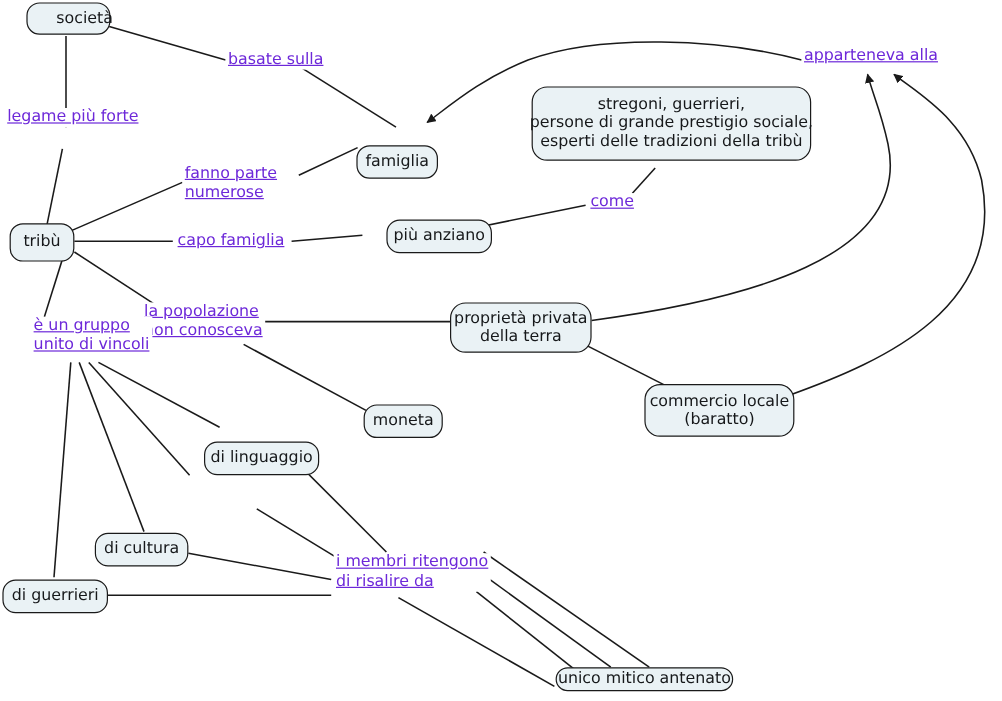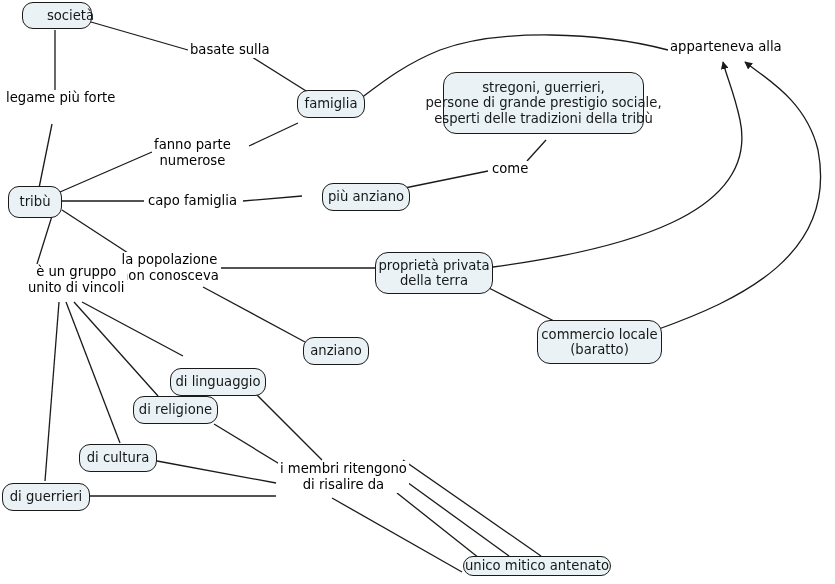--- a/index.html
+++ b/index.html
@@ -38,28 +38,29 @@
     padding: 3px 9px;
     white-space: pre;
     z-index: 3;
   }
   .node.big {
     border-radius: 13px;
     padding: 6px 12px;
   }
   .link-label {
     position: absolute;
-    color: #000000;
+    color: #6d28d9;
     font-size: 13.2px;
     line-height: 16px;
-    text-align: center;
+    text-align: left;
     white-space: pre;
     background: #ffffff;
     z-index: 2;
     padding: 0 2px;
+    text-decoration: underline;
   }
 </style>
 </head>
 <body>
 
 <div id="canvas">
 
   <svg id="edges" viewBox="0 0 835 584" width="835" height="584" xmlns="http://www.w3.org/2000/svg">
     <defs>
       <marker id="arrow" viewBox="0 0 10 10" refX="9" refY="5" markerWidth="6" markerHeight="6" orient="auto-start-reverse">
@@ -111,41 +112,40 @@
 
       <path d="M 403,460 L 541,556"></path>
       <path d="M 400,477 L 509,556"></path>
       <path d="M 397,493 L 479,558"></path>
       <path d="M 332,498 L 462,572"></path>
     </g>
   </svg>
 
   <div class="node" style="left:22px; top:2px; width:70px; height:27px;padding-left:36px;">società</div>
 
-  <div class="node" style="left:297px; top:90px; width:68px; height:28px;">famiglia</div>
+  <div class="node" style="left:297px; top:121px; width:68px; height:28px;">famiglia</div>
 
-  <div class="node big" style="left:443px; top:72px; width:201px; height:62px;">stregoni, guerrieri,
+  <div class="node big" style="left:443px; top:72px; width:233px; height:62px;">stregoni, guerrieri,
 persone di grande prestigio sociale,
 esperti delle tradizioni della tribù</div>
 
   <div class="node" style="left:8px; top:186px; width:54px; height:32px;">tribù</div>
 
   <div class="node" style="left:302px; top:183px; width:88px; height:28px;margin-left:20px;">più anziano</div>
 
   <div class="node big" style="left:375px; top:252px; width:118px; height:42px;">proprietà privata
 della terra</div>
 
   <div class="node big" style="left:537px; top:320px; width:125px; height:44px;">commercio locale
 (baratto)</div>
 
-  <div class="node" style="left:303px; top:337px; width:66px; height:28px;">anziano</div>
+  <div class="node" style="left:303px; top:337px; width:66px; height:28px;">moneta</div>
 
   <div class="node" style="left:170px; top:368px; width:96px; height:28px;">di linguaggio</div>
 
-  <div class="node" style="left:133px; top:396px; width:85px; height:28px;">di religione</div>
 
   <div class="node" style="left:79px; top:444px; width:78px; height:28px;">di cultura</div>
 
   <div class="node" style="left:2px; top:483px; width:88px; height:28px;">di guerrieri</div>
 
   <div class="node" style="left:463px; top:556px; width:148px; height:20px;">unico mitico antenato</div>
 
   <div class="link-label" style="left:188px; top:42px;">basate sulla</div>
 
   <div class="link-label" style="left:668px; top:39px;">apparteneva alla</div>

